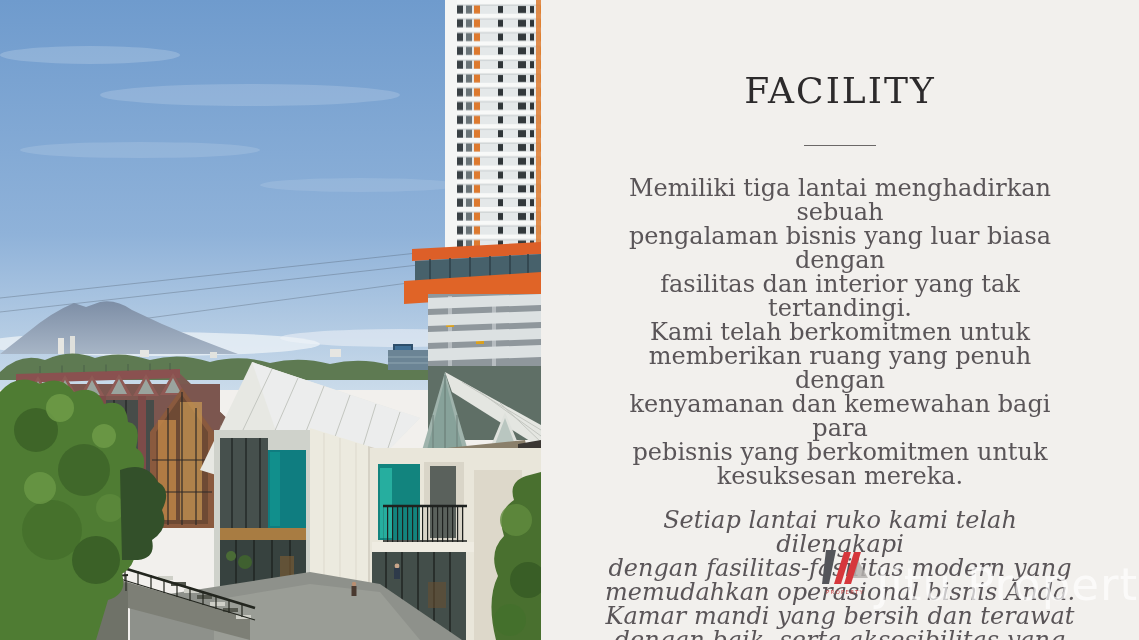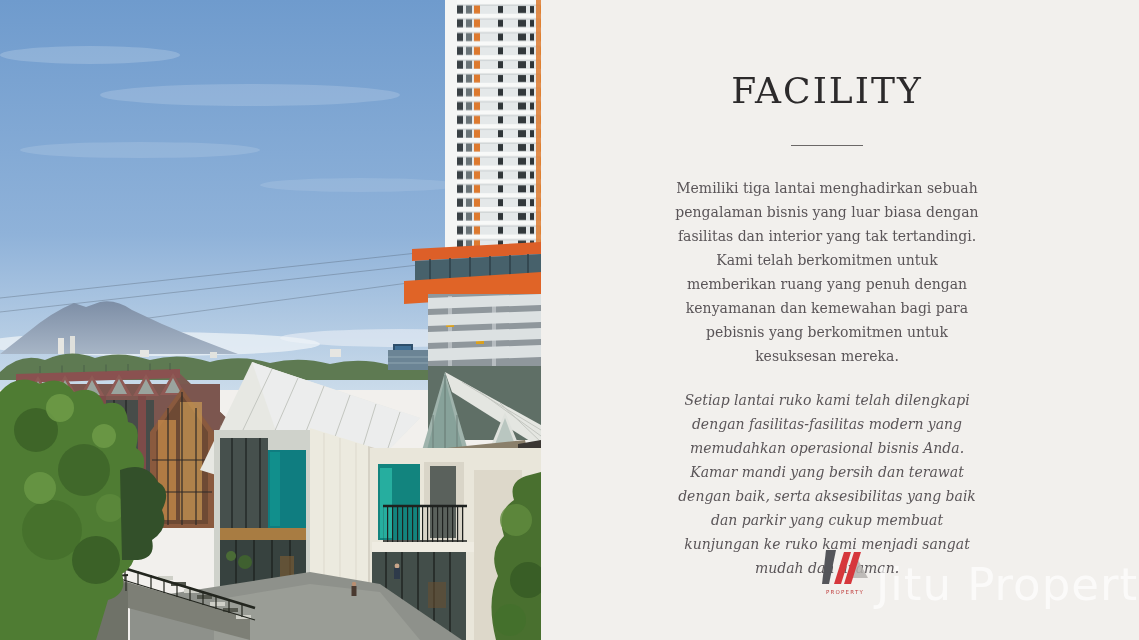--- a/index.html
+++ b/index.html
@@ -3,33 +3,33 @@
 <meta charset="utf-8">
 <style>
   html,body{margin:0;padding:0;background:#d8d6d2;}
   .slide{
     position:relative;width:1139px;height:640px;overflow:hidden;
     background:#f2f0ed;font-family:"DejaVu Serif", serif;
   }
   .photo{position:absolute;left:0;top:0;width:541px;height:640px;}
   .photo svg{display:block;width:541px;height:640px;}
   .content{
-    position:absolute;left:528px;top:0;width:598px;height:640px;
+    position:absolute;left:541px;top:0;width:598px;height:640px;
     text-align:center;
   }
   .title{
     margin-top:70px;
     font-size:36px;letter-spacing:2px;color:#2c2a2b;font-weight:500;
   }
   .divider{
     width:72px;height:1px;background:#6b6867;margin:34px auto 0 auto;
   }
   .para{
     width:480px;margin:0 auto;white-space:pre-line;
-    font-size:14px;line-height:24px;color:#5a5558;
+    font-size:24px;line-height:24px;color:#5a5558;
   }
   .para.first{margin-top:30px;}
   .para.second{margin-top:20px;font-style:italic;}
   .watermark{
     position:absolute;left:818px;top:548px;display:flex;align-items:flex-start;
     pointer-events:none;
   }
   .watermark .brand{
     font-family:"DejaVu Sans", sans-serif;
     font-size:45px;font-weight:400;letter-spacing:1px;

